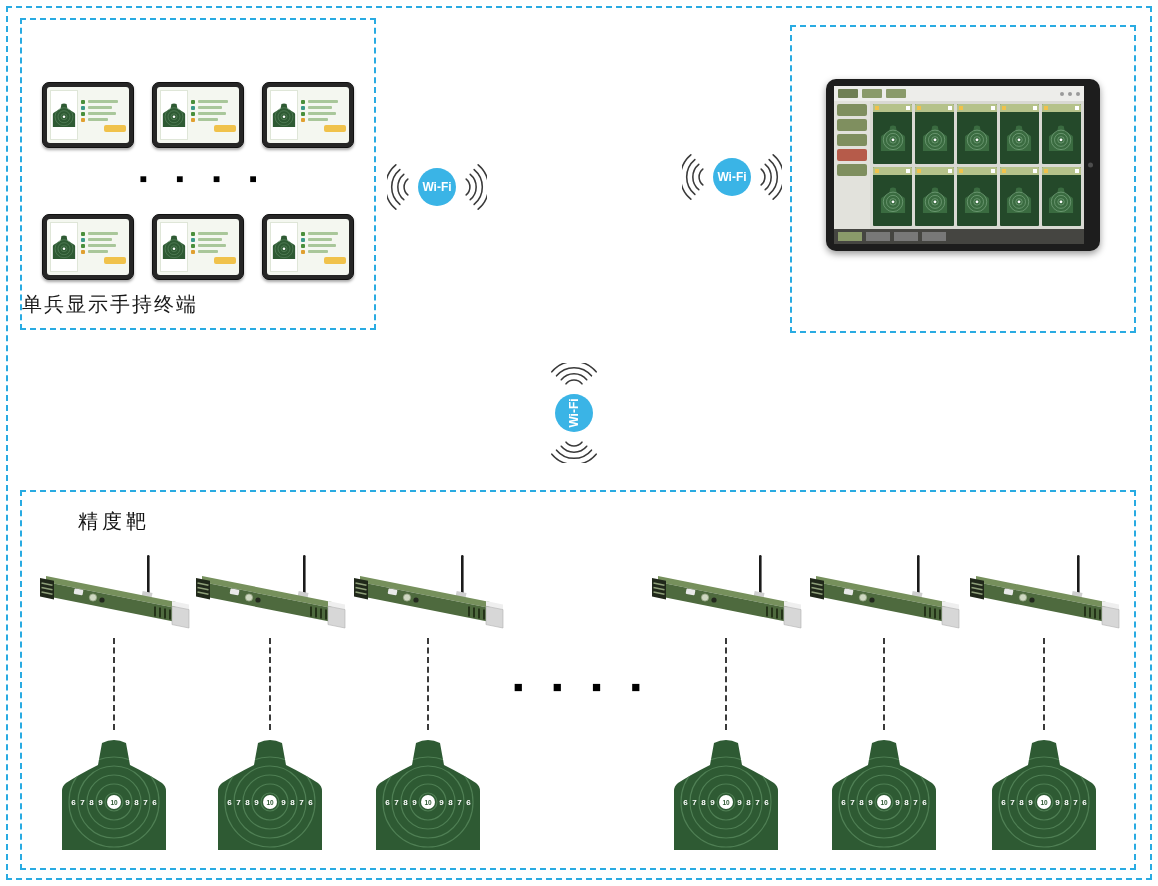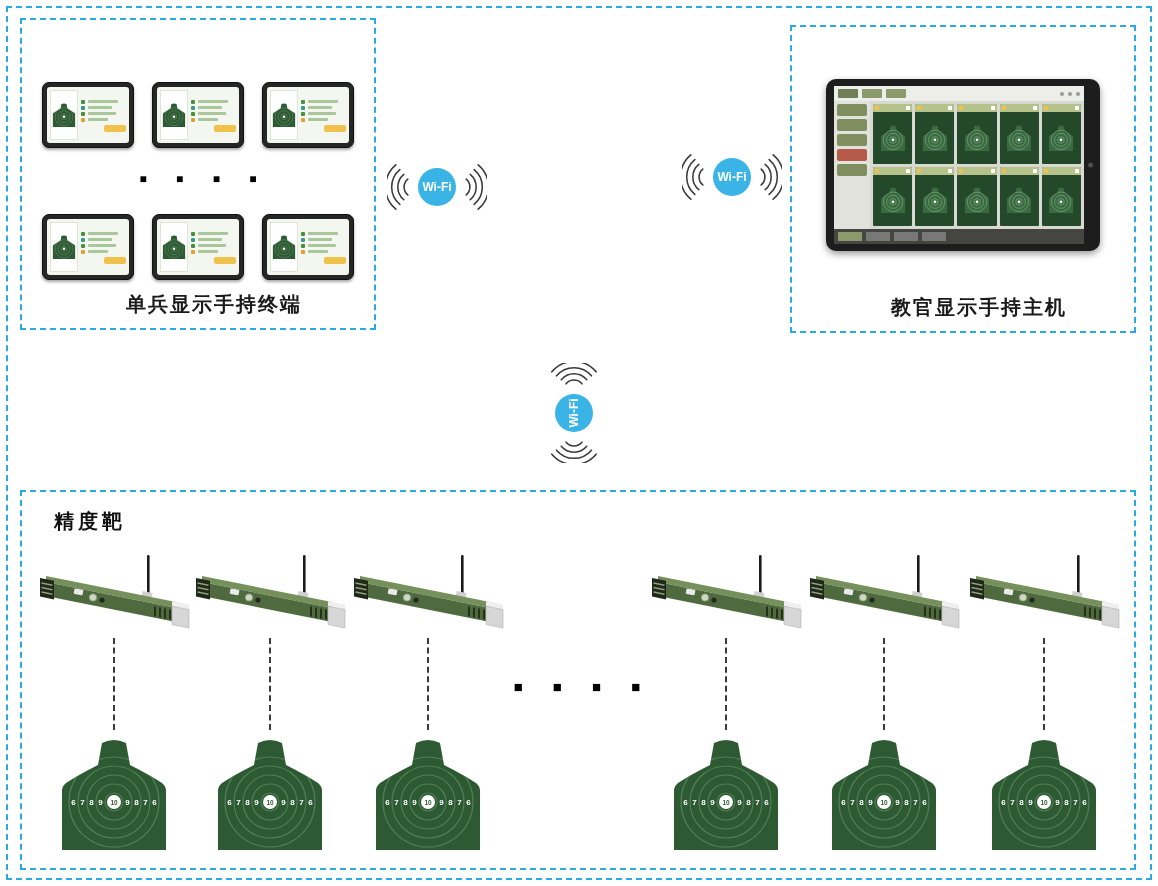--- a/index.html
+++ b/index.html
@@ -7,22 +7,22 @@
           font-family:"Liberation Sans","DejaVu Sans",sans-serif;color:#111;}
   .outer-frame{position:absolute;inset:6px;border:2px dashed #29abe2;pointer-events:none;}
 
   .dashed-box{position:absolute;border:2px dashed #29abe2;background:#fff;box-sizing:border-box;}
   #soldier-box{left:20px;top:18px;width:356px;height:312px;}
   #instructor-box{left:790px;top:25px;width:346px;height:308px;}
   #ap-box{position:absolute;left:497px;top:28px;width:178px;height:302px;border:3px solid #29abe2;
           background:#fff;box-sizing:border-box;}
   #bottom-box{left:20px;top:490px;width:1116px;height:380px;}
 
-  .box-label{position:absolute;left:16px;bottom:10px;width:100%;text-align:center;
-             font-size:20px;font-weight:700;letter-spacing:2px;color:#1a1a1a;}
+  .box-label{position:absolute;left:0;bottom:10px;width:100%;
+             font-size:20px;font-weight:400;letter-spacing:2px;color:#1a1a1a;}
 
   .dots{color:#000;text-align:center;word-spacing:26px;}
   #soldier-dots{position:absolute;top:152px;left:0;right:0;font-size:12px;}
   #bottom-dots{position:absolute;left:475px;top:186px;width:160px;font-size:15px;}
 
   
   .tablet-row{position:absolute;left:0;right:0;display:flex;justify-content:center;gap:18px;}
   #soldier-row1{top:62px;}
   #soldier-row2{top:194px;}
   .hand-tablet{width:92px;height:66px;background:#262626;border:1px solid #101010;border-radius:7px;
@@ -100,21 +100,21 @@
   .wifi-arcs{width:28px;height:62px;flex:0 0 auto;}
   .wifi-arcs.left{transform:scaleX(-1);}
   .wifi-circle{width:38px;height:38px;border-radius:50%;background:#3ab4e6;color:#fff;
                display:flex;align-items:center;justify-content:center;font-size:12px;font-weight:bold;
                margin:0 3px;flex:0 0 auto;}
   #wifi-left{left:387px;top:156px;}
   #wifi-right{left:682px;top:146px;}
   #wifi-vertical{left:524px;top:382px;transform:rotate(-90deg);}
 
   
-  #bottom-label{position:absolute;left:32px;top:16px;font-size:20px;font-weight:700;
+  #bottom-label{position:absolute;left:56px;top:16px;font-size:20px;font-weight:400;
                 letter-spacing:4px;color:#111;}
   .range-col{position:absolute;top:60px;width:152px;display:flex;flex-direction:column;align-items:center;}
   .bar-device svg{display:block;}
   .drop-line{width:0;height:92px;border-left:2px dashed #3a3a3a;margin:6px 0 8px;}
   .sil-target{width:112px;height:112px;}
   .sil-target svg{display:block;}
   .sil-target text{font-family:"Liberation Sans","DejaVu Sans",sans-serif;}
 </style>
 </head>
 <body>
@@ -544,21 +544,20 @@
         </div>
         <div class="ins-bottom">
           <i></i>
             <i class="gray"></i>
             <i class="gray"></i>
             <i class="gray"></i>
         </div>
       </div>
       <i class="cam"></i>
     </div>
-    <div class="box-label">教官显示手持主机</div>
   </div>
 
   <div id="wifi-left" class="wifi">
   <svg class="wifi-arcs left" viewBox="0 0 26 60">
     <g fill="none" stroke="#3a3a3a" stroke-width="1.5" stroke-linecap="round">
       <path d="M6.4 22.3 A10 10 0 0 1 6.4 37.7"></path>
       <path d="M10.3 17.7 A16 16 0 0 1 10.3 42.3"></path>
       <path d="M14.1 13.1 A22 22 0 0 1 14.1 46.9"></path>
       <path d="M18 8.55 A28 28 0 0 1 18 51.45"></path>
     </g>

